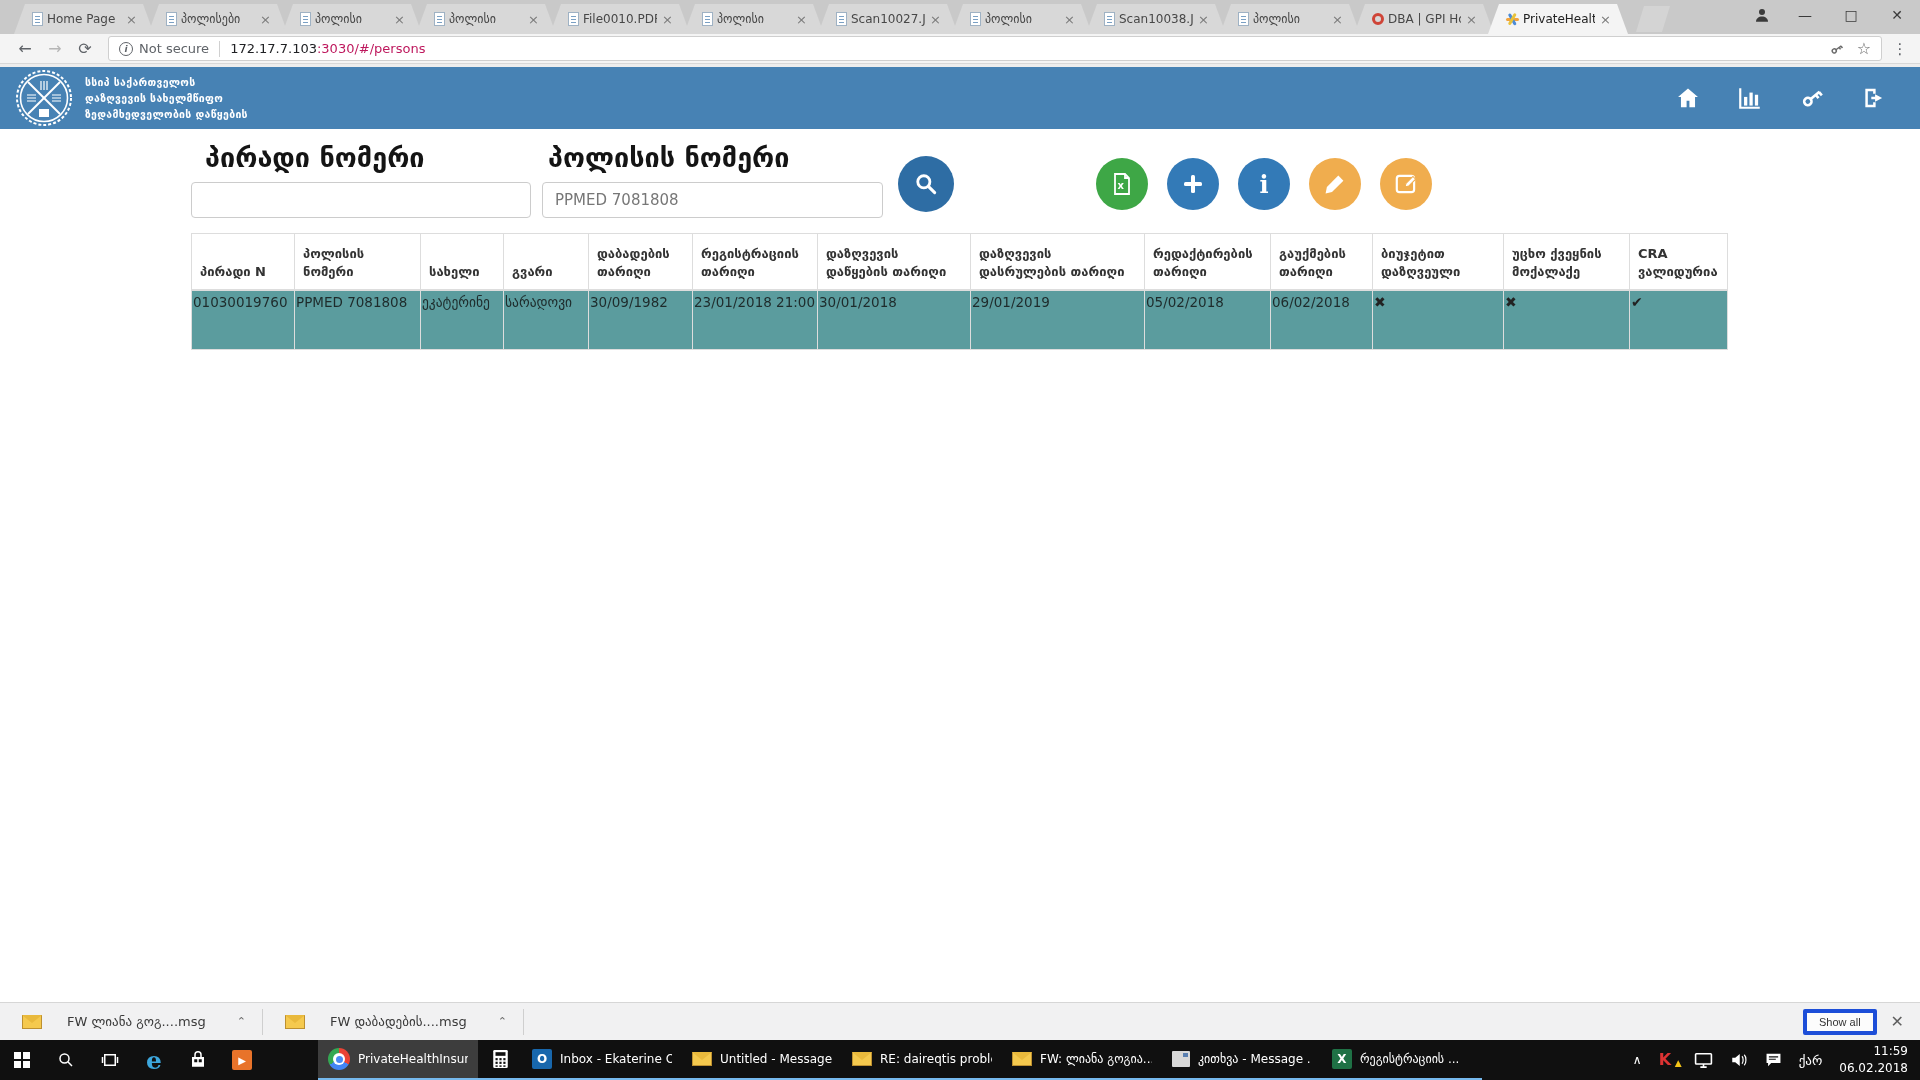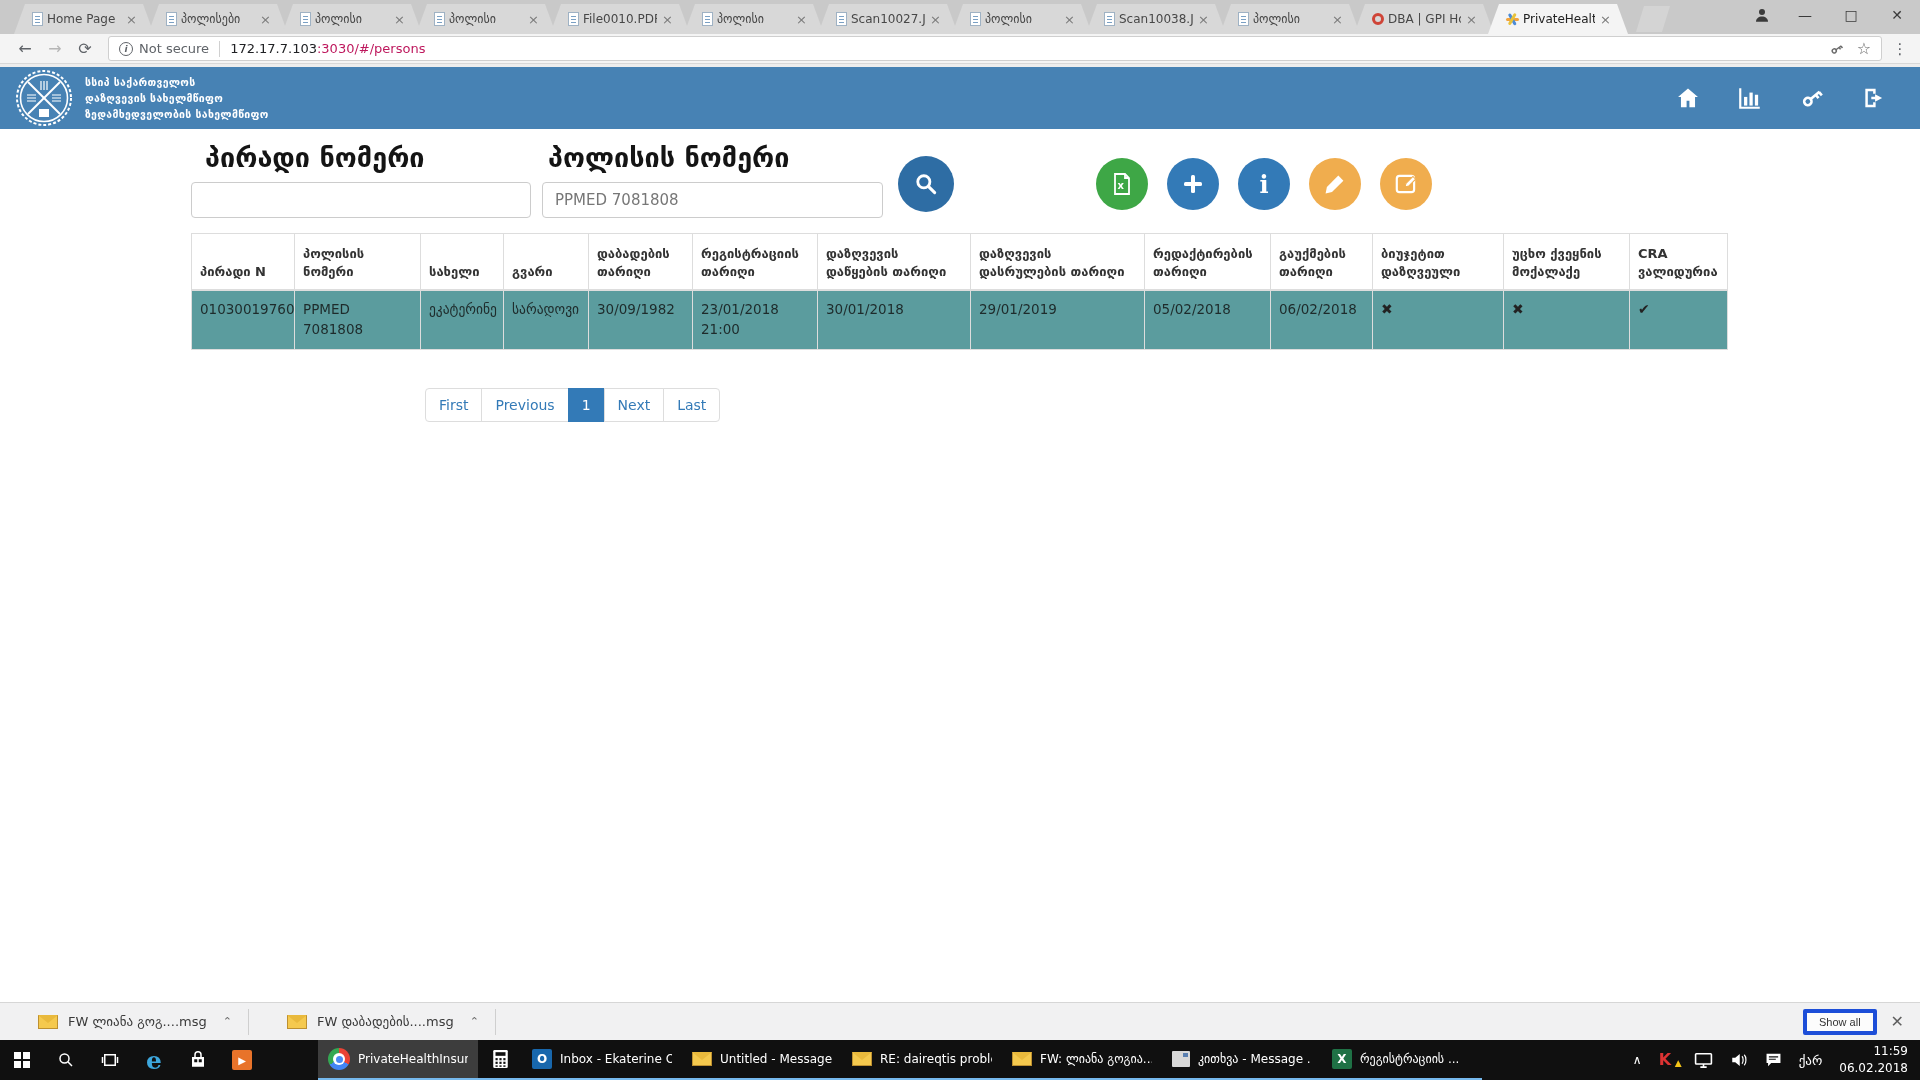--- a/index.html
+++ b/index.html
@@ -57,32 +57,32 @@
   .btn-search { left:898px; top:26px; width:56px; height:56px; background:#2e6da4; }
   .act { top:28px; width:52px; height:52px; }
   .btn-excel { left:1096px; background:#3ea746; }
   .btn-add { left:1167px; background:#337ab7; }
   .btn-info { left:1238px; background:#337ab7; color:#fff; font-size:24px; font-weight:bold; font-family:"DejaVu Serif","Liberation Serif",serif; }
   .btn-pencil { left:1309px; background:#f0ad4e; }
   .btn-edit { left:1380px; background:#f0ad4e; }
 
   table.grid { position:absolute; left:191px; top:103px; width:1536px; border-collapse:collapse; table-layout:fixed; }
   .grid th { border:1px solid #ddd; border-bottom:2px solid #ddd; vertical-align:bottom; text-align:left; padding:7px 8px; font-size:13px; color:#333; font-weight:bold; height:56px; background:#fff; line-height:1.4; }
-  .grid td { border:1px solid #ddd; vertical-align:top; text-align:left; padding:8px; font-size:13.5px; color:#1e2b2b; height:60px; background:#5b9c9e; line-height:1.5; }
+  .grid td { border:1px solid #ddd; vertical-align:top; text-align:left; padding:1px; font-size:13.5px; color:#1e2b2b; height:60px; background:#5b9c9e; line-height:1.5; }
   .grid td.mark { font-size:14px; font-weight:bold; color:#222; }
 
   .pagination { position:absolute; left:425px; top:258px; display:inline-flex; list-style:none; }
   .pagination li { border:1px solid #ddd; background:#fff; color:#337ab7; font-size:14px; padding:8px 13px; margin-left:-1px; cursor:pointer; }
   .pagination li:first-child { border-radius:4px 0 0 4px; margin-left:0; }
   .pagination li:last-child { border-radius:0 4px 4px 0; }
   .pagination li.active { background:#337ab7; border-color:#337ab7; color:#fff; }
 
   
   .download-bar { position:absolute; left:0; top:1002px; width:1920px; height:38px; background:#f1f1f2; border-top:1px solid #d6d6d6; display:flex; align-items:center; }
-  .dl-item { display:flex; align-items:center; height:100%; padding:0 16px 0 22px; gap:10px;margin-left:16px; }
+  .dl-item { display:flex; align-items:center; height:100%; padding:0 16px 0 22px; gap:25px; }
   .dl-name { font-size:13px; color:#3a3a3a; }
   .dl-chev { color:#6b6b6b; font-size:11px; margin-left:6px; }
   .dl-sep { width:1px; height:26px; background:#cfcfcf; }
   .env { width:20px; height:14px; background:#f5c94e; border:1px solid #bd9030; position:relative; flex:none; }
   .env:before { content:""; position:absolute; left:-1px; top:-1px; border-left:10px solid transparent; border-right:10px solid transparent; border-top:8px solid #e9b93c; }
   .show-all { margin-left:auto; margin-right:14px; height:26px; padding:0 12px; background:#fcfcfc; border:4px solid #1d4ed8; border-radius:2px; font-size:11px; color:#333; }
   .dl-close { margin-right:16px; color:#5f5f5f; font-size:16px; }
 
   
   .taskbar { position:absolute; left:0; top:1040px; width:1920px; height:40px; background:#101010; display:flex; align-items:stretch; color:#fff; }
@@ -229,21 +229,21 @@
     <g stroke="#fff" stroke-width="1.2">
       <path d="M12 26h9M12 29h9M12 32h9"></path>
       <path d="M37 26h9M37 29h9M37 32h9"></path>
       <path d="M26 12v9M29 12v9M32 12v9"></path>
       <path d="M24 40h10v8h-10z" fill="#fff" stroke="none"></path>
     </g>
   </svg>
   <div class="org-text">
     <div>სსიპ საქართველოს</div>
     <div>დაზღვევის სახელმწიფო</div>
-    <div>ზედამხედველობის სახელმწიფო</div>
+    <div>ზედამხედველობის დაწყების</div>
   </div>
   <div class="header-icons">
     <svg class="hicon" viewBox="0 0 24 24">
         <path d="M12 3.2 2.8 11h2.7v9.5h5.2v-6h2.6v6h5.2V11h2.7z" fill="#fff"></path>
       </svg>
     <svg class="hicon" viewBox="0 0 24 24">
         <path d="M3 3v18h18" stroke="#fff" stroke-width="2" fill="none"></path>
         <rect x="6.5" y="11" width="3" height="8" fill="#fff"></rect>
         <rect x="11.5" y="7" width="3" height="12" fill="#fff"></rect>
         <rect x="16.5" y="9" width="3" height="10" fill="#fff"></rect>
@@ -346,27 +346,20 @@
         <td>29/01/2019</td>
         <td>05/02/2018</td>
         <td>06/02/2018</td>
         <td class="mark">✖</td>
         <td class="mark">✖</td>
         <td class="mark">✔</td>
       </tr>
     </tbody>
   </table>
 
-  <ul class="pagination">
-    <li>First</li>
-    <li>Previous</li>
-    <li class="active">1</li>
-    <li>Next</li>
-    <li>Last</li>
-  </ul>
 </div>
 
 <div class="download-bar">
   <div class="dl-item">
     <span class="env"></span>
     <span class="dl-name">FW  ლიანა გოგ....msg</span>
     <span class="dl-chev">⌃</span>
   </div>
   <div class="dl-sep"></div>
   <div class="dl-item">

